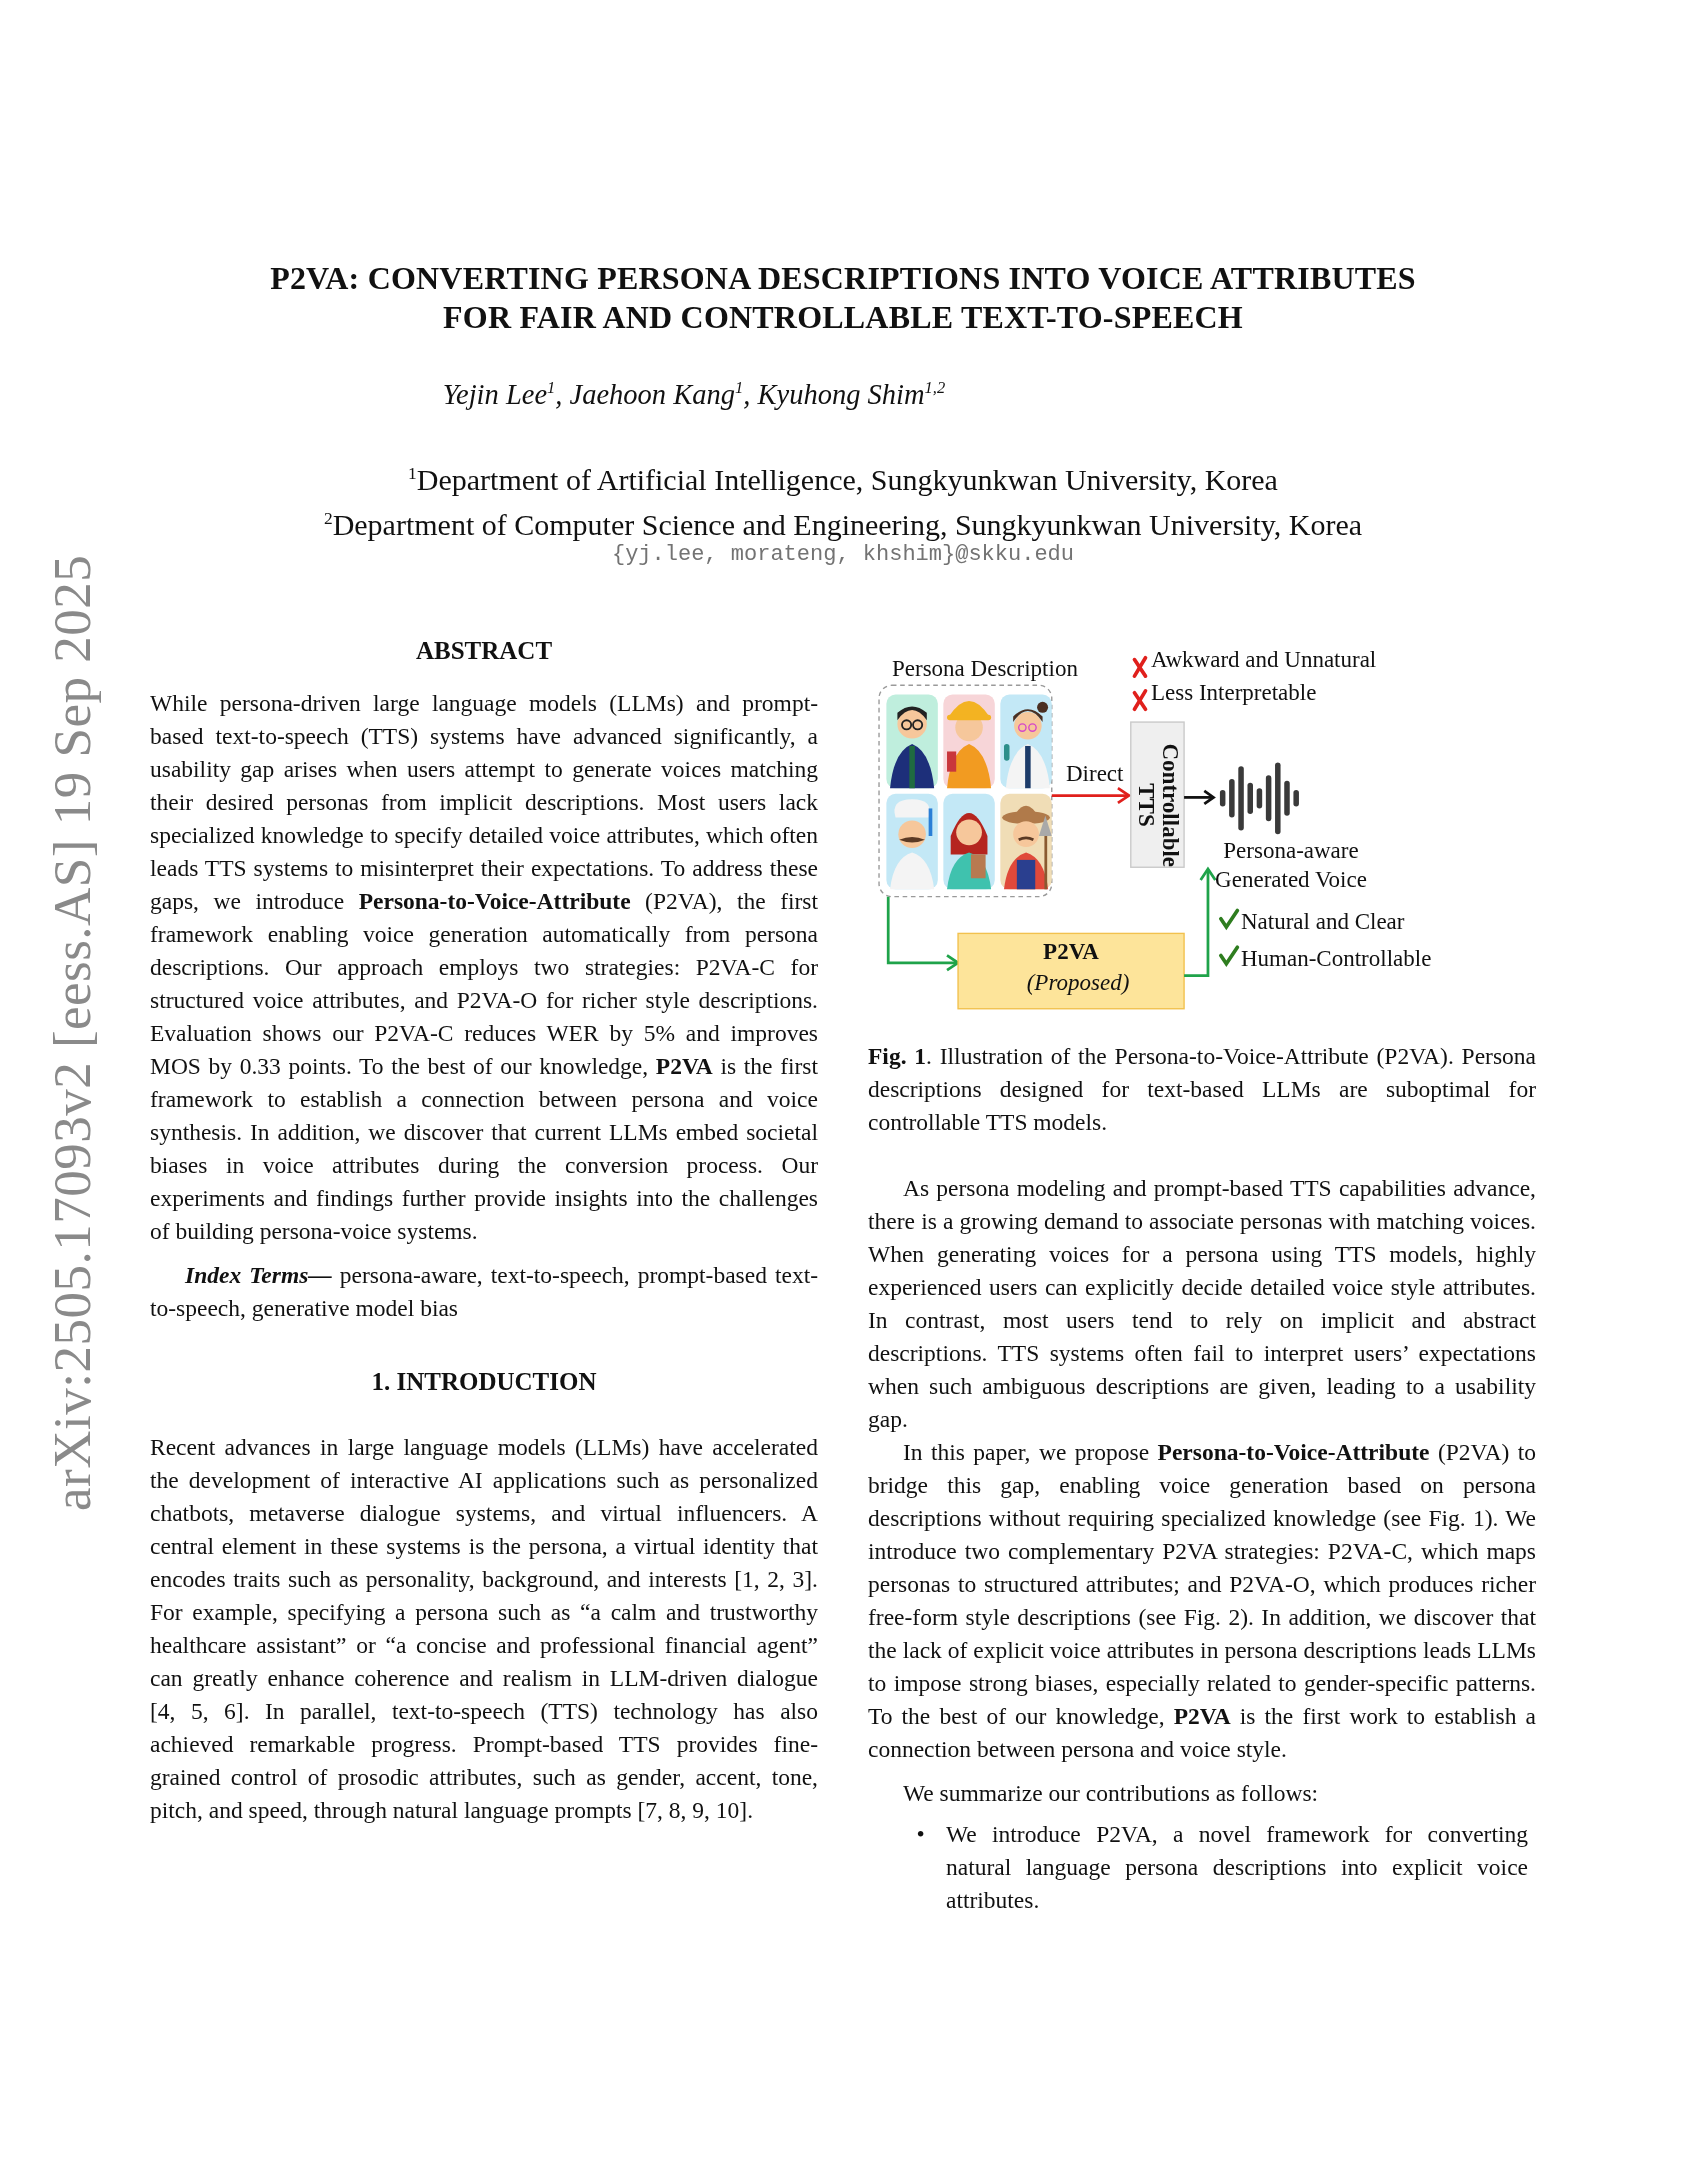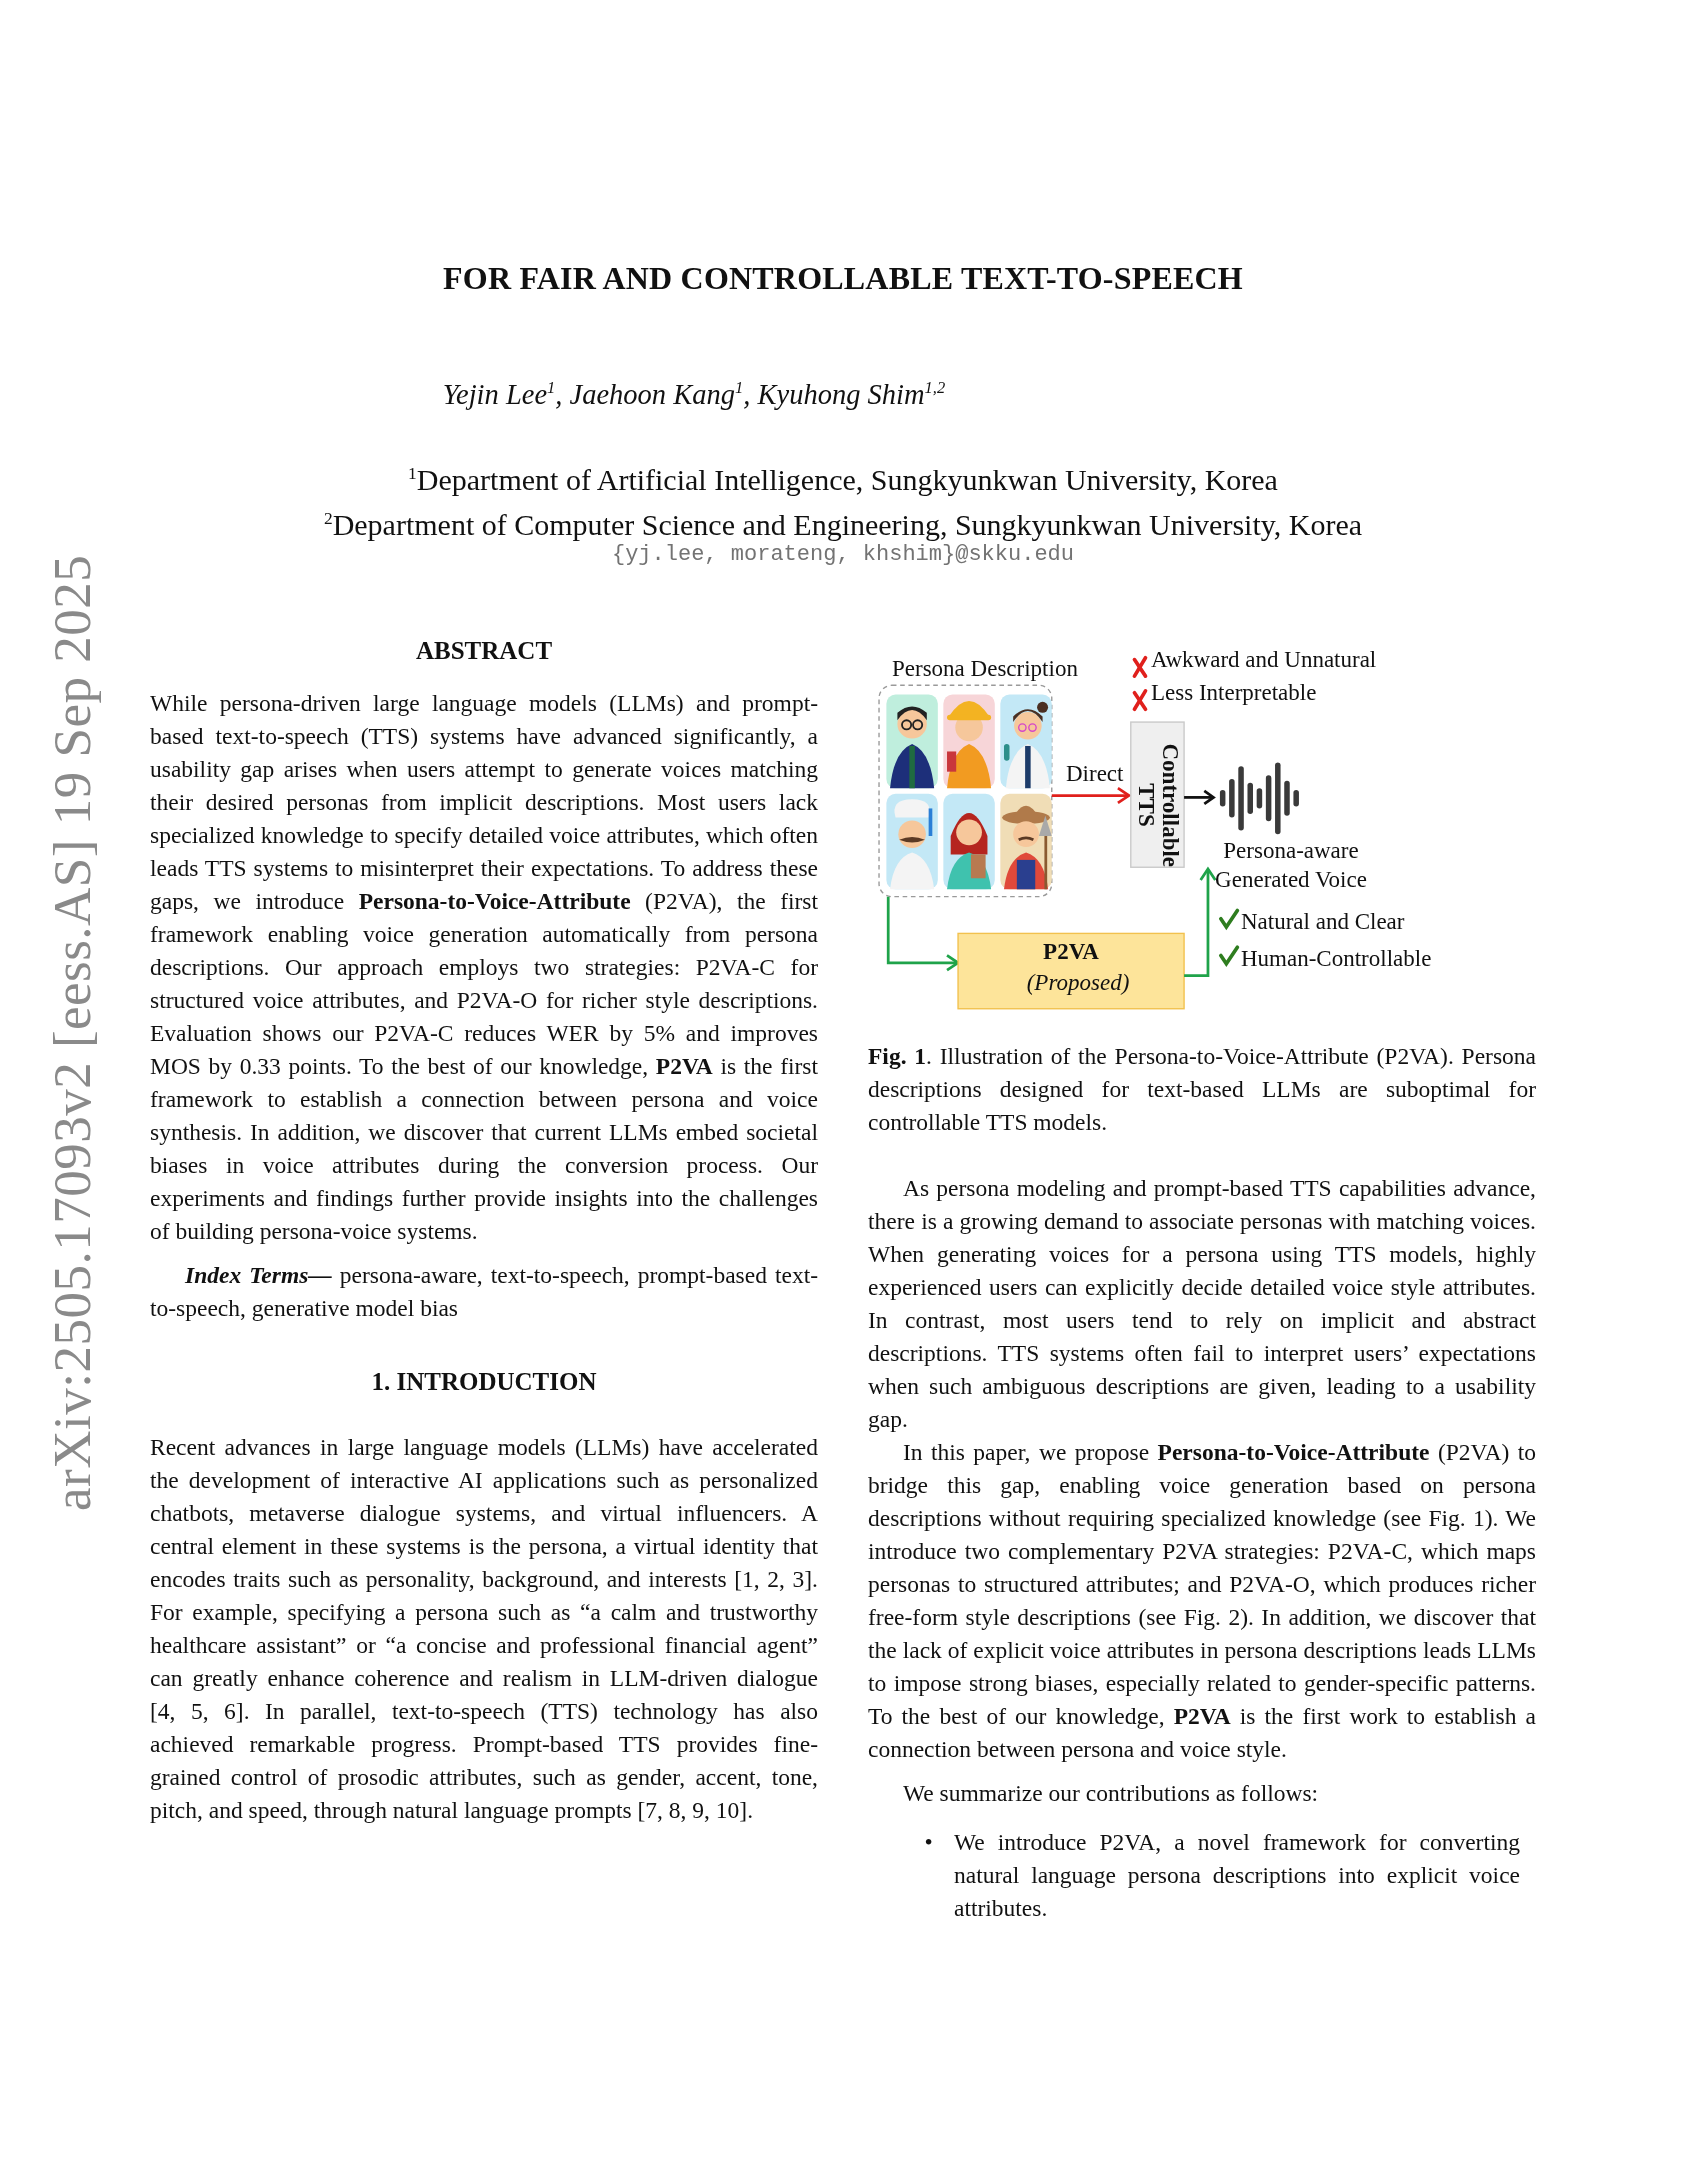--- a/index.html
+++ b/index.html
@@ -18,30 +18,31 @@
              font-size:53px; color:#8a8a8a; white-space:nowrap; letter-spacing:0.5px; }
   .col { font-size:23.5px; line-height:33px; text-align:justify; hyphens:manual; }
   .left { left:150px; width:668px; }
   .right { left:868px; width:668px; }
   .sec-head { font-weight:bold; text-align:center; font-size:25px; }
   p { margin:0; }
   .indent { text-indent:35px; }
   b { font-weight:bold; }
   .fig { left:868px; top:643px; width:668px; height:386px; }
   .fig-label { font-size:23px; position:absolute; white-space:nowrap; }
-  .bullet-list { margin:16px; padding:0; list-style:none; }
+  .bullet-list { margin:8px; padding:0; list-style:none; }
   .bullet-list li { position:relative; padding-left:35px; }
   .bullet-list li::before { content:"\2022"; position:absolute; left:5.5px; }
 </style>
 </head>
 <body>
 
 <div class="abs sidebar">arXiv:2505.17093v2  [eess.AS]  19 Sep 2025</div>
 
 <div class="abs title">
+  <div>P2VA: CONVERTING PERSONA DESCRIPTIONS INTO VOICE ATTRIBUTES</div>
   <div>FOR FAIR AND CONTROLLABLE TEXT-TO-SPEECH</div>
 </div>
 
 <div class="abs authors">
   <span>Yejin Lee</span><sup>1</sup>, 
   <span>Jaehoon Kang</span><sup>1</sup>, 
   <span>Kyuhong Shim</span><sup>1,2</sup>
 </div>
 
 <div class="abs affil">

